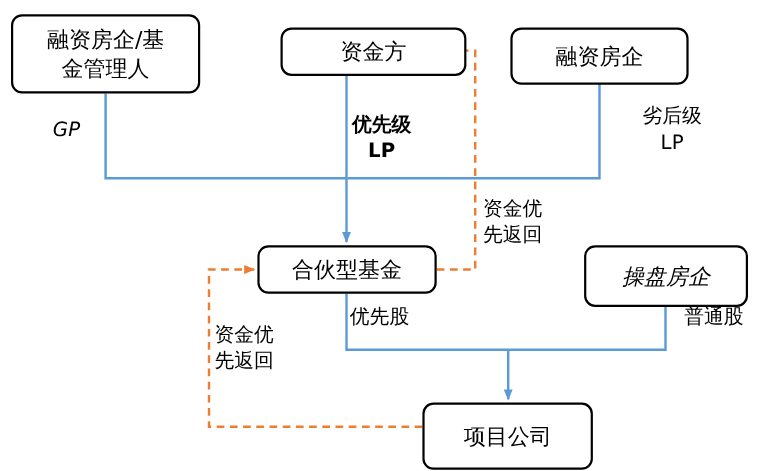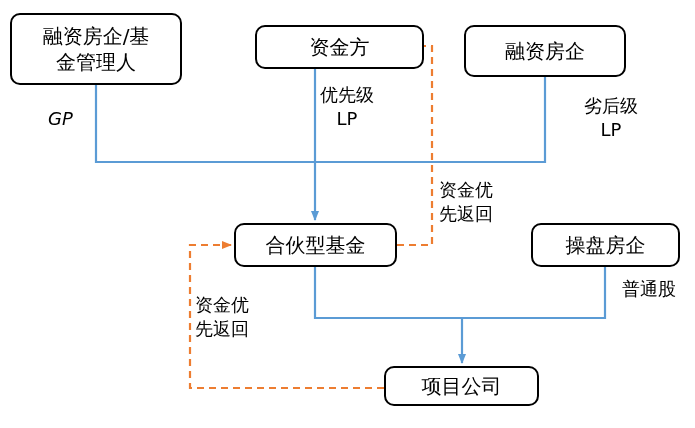--- a/index.html
+++ b/index.html
@@ -39,25 +39,25 @@
     font-size: 18px;
     line-height: 1.35;
     text-align: center;
     white-space: pre-line;
   }
   
   .node-manager   { left: 10px;  top: 13px;  width: 172px; height: 72px; }
   .node-capital   { left: 231px; top: 25px;  width: 169px; height: 44px; margin-left: 24px; }
   .node-financier { left: 464px; top: 25px;  width: 162px; height: 52px; }
   .node-fund      { left: 234px; top: 223px; width: 163px; height: 44px; }
-  .node-operator  { left: 531px; top: 223px; width: 149px; height: 44px; }
-  .node-project   { left: 384px; top: 366px; width: 155px; height: 40px; }
+  .node-operator  { left: 531px; top: 223px; width: 149px; height: 56px; font-style: italic; }
+  .node-project   { left: 384px; top: 366px; width: 155px; height: 61px; }
   
   .label-gp                { left: 48px;  top: 107px; font-style: italic; }
-  .label-senior-lp         { left: 316px; top: 83px;  width: 62px; }
+  .label-senior-lp         { left: 316px; top: 102px;  width: 62px; font-weight: bold; }
   .label-junior-lp         { left: 580px; top: 94px;  width: 62px; }
   .label-return-to-capital { left: 436px; top: 178px; width: 60px; }
   .label-preferred-shares  { left: 318px; top: 277px; }
   .label-common-shares     { left: 610px; top: 277px; margin-left: 12px; }
   .label-return-to-fund    { left: 192px; top: 293px; width: 60px; }
 </style>
 </head>
 <body>
 
 <div class="canvas">
@@ -91,17 +91,18 @@
   <div class="node node-operator">操盘房企</div>
   <div class="node node-project">项目公司</div>
 
   <div class="edge-label label-gp">GP</div>
   <div class="edge-label label-senior-lp">优先级
 LP</div>
   <div class="edge-label label-junior-lp">劣后级
 LP</div>
   <div class="edge-label label-return-to-capital">资金优
 先返回</div>
+  <div class="edge-label label-preferred-shares">优先股</div>
   <div class="edge-label label-common-shares">普通股</div>
   <div class="edge-label label-return-to-fund">资金优
 先返回</div>
 
 </div>
 
 </body></html>

